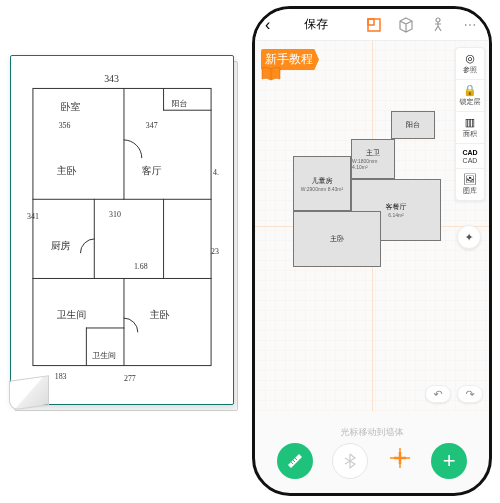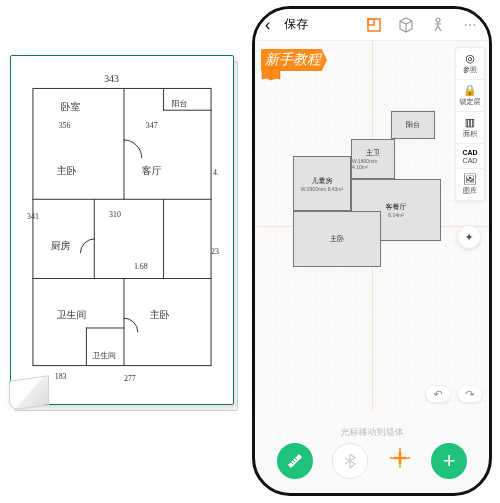--- a/index.html
+++ b/index.html
@@ -107,21 +107,21 @@
     .toolbar {
       height: 32px;
       display: flex;
       align-items: center;
       gap: 14px;
       padding: 0 10px;
       border-bottom: 1px solid #eee;
       background: #fff;
     }
     .back-arrow { font-size: 16px; color: #000; }
-    .save-label { font-size: 12px; color: #000; }
+    .save-label { font-size: 12px; color: #000; margin-left: 20px; }
     .toolbar-spacer { flex: 1; }
     .tool-icon {
       width: 18px; height: 18px; display: flex; align-items: center; justify-content: center;
       color: #888; font-size: 13px;
     }
     .tool-icon.active { color: #ff7a22; }
 
     .canvas-area {
       position: relative;
       height: 370px;
@@ -132,24 +132,23 @@
     }
     .center-cross {
       position:absolute; left:0; right:0; top:50%; height:1px; background:rgba(255,150,80,0.25);
     }
     .center-cross-v {
       position:absolute; top:0; bottom:0; left:50%; width:1px; background:rgba(255,150,80,0.25);
     }
 
     .tag-badge {
       position: absolute; left: 6px; top: 8px;
-      background: #ff8c1a; color: #fff; font-size: 14px;
+      background: #ff8c1a; color: #fff; font-size: 12px;
       padding: 2px 6px 2px 4px; border-radius: 2px;
       clip-path: polygon(0 0, 92% 0, 100% 50%, 92% 100%, 0 100%);
-      font-style: italic;
     }
     .book-icon {
       position:absolute; left:6px; top:26px;
       width:20px; height:14px;
     }
     .book-icon svg{width:100%;height:100%;}
 
     .side-toolbar {
       position: absolute; right: 4px; top: 6px;
       width: 30px; background: #fff;

